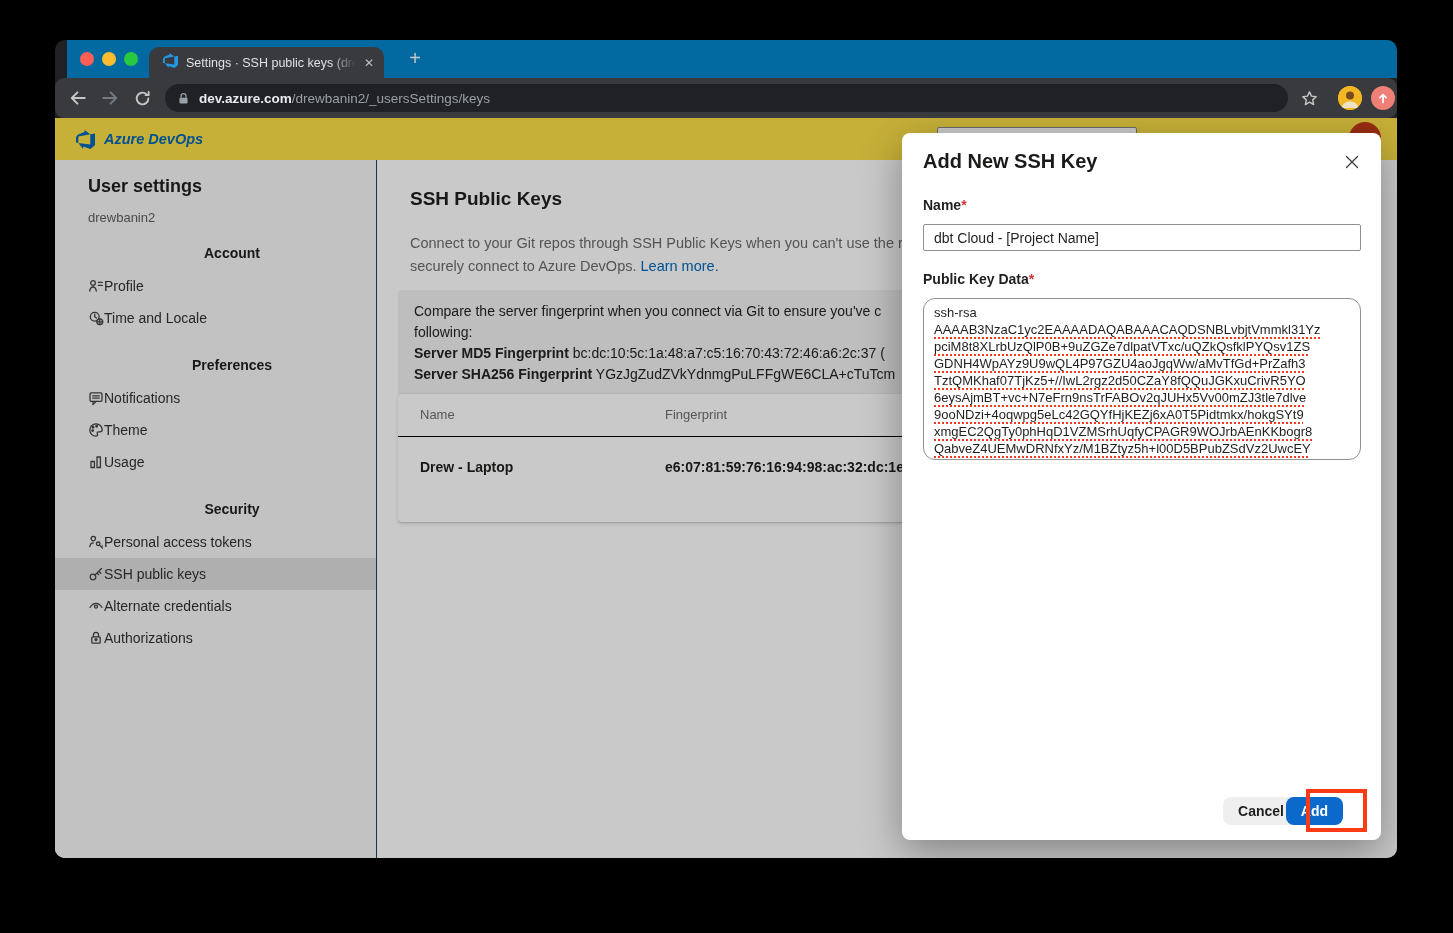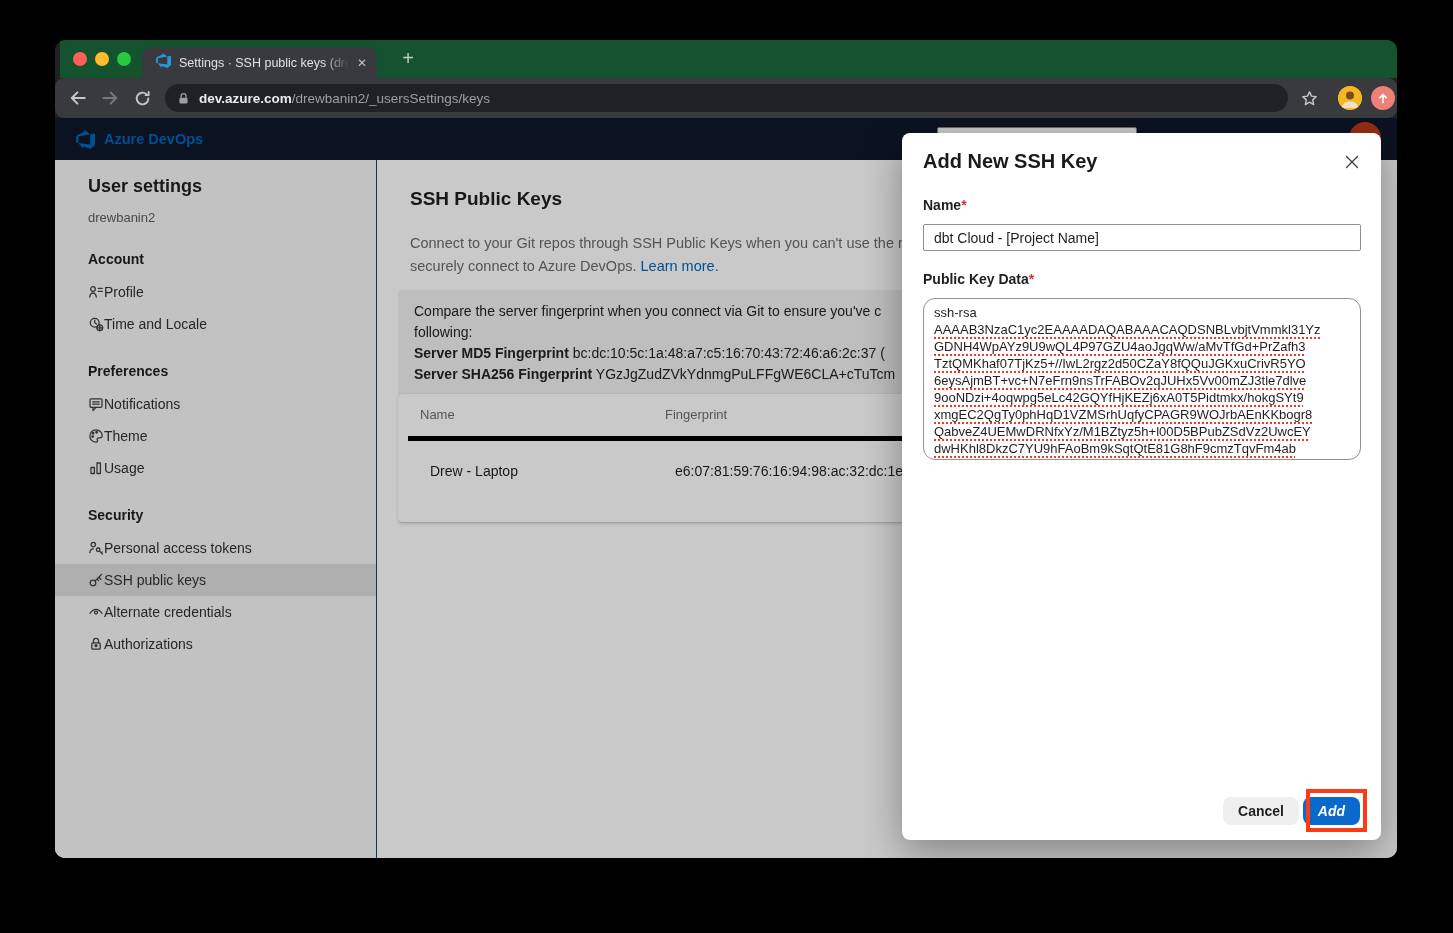--- a/index.html
+++ b/index.html
@@ -1,21 +1,21 @@
 <!DOCTYPE html>
 <html><head>
 <meta charset="utf-8">
 <style>
   * { margin:0; padding:0; box-sizing:border-box; }
   html,body { width:1453px; height:933px; background:#000; font-family:"Liberation Sans", sans-serif; overflow:hidden; }
 
   .window { position:absolute; left:55px; top:40px; width:1342px; height:818px; border-radius:10px; overflow:hidden; background:#202124; }
 
   
-  .tabstrip { position:absolute; left:5px; top:0; width:100%; height:38px; background:#14532d; }
+  .tabstrip { position:absolute; left:12px; top:0; width:100%; height:38px; background:#0369a1; }
   .dot { position:absolute; top:12px; width:14px; height:14px; border-radius:50%; }
   .dot.r { left:13px; background:#ff5f57; }
   .dot.y { left:35px; background:#febc2e; }
   .dot.g { left:57px; background:#28c840; }
   .tab { position:absolute; left:82px; top:7px; width:235px; height:31px; background:#383a3d; border-radius:10px 10px 0 0; display:flex; align-items:center; padding:0 10px 0 14px; gap:8px; }
   .tab-title { color:#dfe1e5; font-size:12.5px; white-space:nowrap; overflow:hidden; flex:1;
                -webkit-mask-image:linear-gradient(90deg,#000 85%,transparent); mask-image:linear-gradient(90deg,#000 85%,transparent); }
   .tab-close { color:#bdc1c6; font-size:12px; cursor:default; }
   .newtab { position:absolute; left:334px; top:5px; width:28px; height:28px; color:#c4c7c5; font-size:20px; text-align:center; line-height:27px; border-radius:50%; }
 
@@ -25,61 +25,61 @@
   .url { font-size:13.5px; white-space:nowrap; }
   .url .dom { color:#e8eaed; font-weight:bold; }
   .url .path { color:#9aa0a6; }
   .star { position:absolute; left:1242px; top:8px; }
   .chip { position:absolute; top:8px; width:24px; height:24px; border-radius:50%; overflow:hidden; }
   .chip.avatar { left:1283px; background:#f2b824; }
   .chip.update { left:1316px; background:#ee8077; display:flex; align-items:center; justify-content:center; }
 
   
   .page { position:absolute; left:0; top:78px; width:1342px; height:740px; background:#fff; overflow:hidden; }
-  .appheader { position:absolute; left:0; top:0; width:100%; height:42px; background:#0f172a; }
+  .appheader { position:absolute; left:0; top:0; width:100%; height:42px; background:#fde047;font-style:italic; }
   .brand { position:absolute; left:49px; top:13px; color:#0067b8; font-weight:bold; font-size:14.5px; }
   .brandlogo { position:absolute; left:21px; top:12px; }
   .hsearch { position:absolute; left:882px; top:9px; width:200px; height:27px; background:#fff; border:1px solid #8a8886; border-radius:2px; }
   .havatar { position:absolute; left:1294px; top:4px; width:32px; height:32px; border-radius:50%; background:#c03a17; }
 
   .sidebar { position:absolute; left:0; top:42px; width:322px; height:698px; background:#f6f6f6; border-right:1px solid #0c4a6e; }
   .sb-title { position:absolute; left:33px; top:16px; font-size:18px; font-weight:600; color:#201f1e; }
   .sb-sub { position:absolute; left:33px; top:50px; font-size:13px; color:#5f5e5c; }
-  .sb-sections { position:absolute; left:0; top:82px; width:100%; }
+  .sb-sections { position:absolute; left:0; top:76px; width:100%;text-align:center; }
   .side-label { margin-top:14px; padding:9px 0 9px 33px; font-size:14px; font-weight:700; color:#201f1e; }
   .side-item { height:32px; display:flex; align-items:center; padding-left:33px; font-size:14px; color:#323130; cursor:pointer; }
   .side-item.sel { background:#dfdfdf; }
   .side-item .ic { width:16px; height:16px; display:flex; }
 
   .content { position:absolute; left:322px; top:42px; width:1020px; height:698px; }
   .c-title { position:absolute; left:33px; top:28px; font-size:19px; font-weight:600; color:#201f1e; }
   .c-intro { position:absolute; left:33px; top:72px; font-size:14.5px; line-height:23px; color:#6b6b6b; white-space:nowrap; }
   .c-intro a { color:#0067b8; text-decoration:none; }
   .infobox { position:absolute; left:21px; top:130px; width:962px; background:#f1f1f1; border-radius:4px; padding:11px 16px; font-size:14px; line-height:21px; color:#252423; white-space:nowrap; overflow:hidden; }
   .tablecard { position:absolute; left:21px; top:234px; width:962px; height:128px; background:#fff; border-radius:4px; box-shadow:0 1.6px 3.6px rgba(0,0,0,.13), 0 0.3px 0.9px rgba(0,0,0,.1); }
   .th { position:absolute; top:0; height:42px; line-height:42px; font-size:13px; color:#6e6d6b; }
-  .tr { position:absolute; top:42px; left:10px; width:100%; height:64px; border-top:5px solid #000000; }
+  .tr { position:absolute; top:42px; left:0; width:100%; height:64px; border-top:1px solid #000000;font-weight:bold; }
   .td { position:absolute; top:22px; font-size:14px; color:#201f1e; white-space:nowrap; }
   .col1 { left:22px; } .col2 { left:267px; }
 
   .overlay { position:absolute; left:0; top:0; width:100%; height:100%; background:rgba(0,0,0,0.21); z-index:5; }
 
   
   .modal { position:absolute; left:847px; top:15px; width:479px; height:707px; background:#fff; border-radius:8px; box-shadow:0 12px 40px rgba(0,0,0,.35); z-index:10; }
   .m-title { position:absolute; left:21px; top:17px; font-size:20px; font-weight:700; color:#1b1a19; }
   .m-close { position:absolute; right:18px; top:18px; width:22px; height:22px; display:flex; align-items:center; justify-content:center; cursor:pointer; }
   .m-label { position:absolute; left:21px; font-size:14px; font-weight:700; color:#201f1e; }
   .req { color:#d13438; }
   .m-input { position:absolute; left:21px; top:91px; width:438px; height:27px; border:1px solid #8f8f8f; border-radius:2px; font-size:14px; padding-left:10px; font-family:"Liberation Sans", sans-serif; color:#201f1e; }
   .keybox { position:absolute; left:21px; top:165px; width:438px; height:162px; border:1px solid #919191; border-radius:12px; padding:5px 10px; overflow:hidden; }
   .kline { font-size:13px; line-height:17px; color:#201f1e; white-space:pre; }
   .kline .u { text-decoration:underline dotted #f1391f 2px; text-underline-offset:3px; }
   .m-btn { position:absolute; top:664px; height:28px; font-size:14px; font-weight:bold; border:none; border-radius:8px; padding:0 15px; cursor:pointer; font-family:"Liberation Sans", sans-serif; }
   .m-cancel { right:82px; background:#efefef; color:#201f1e; }
-  .m-add { right:21px; background:#0b69cb; color:#fff;font-style:italic; }
+  .m-add { right:38px; background:#0b69cb; color:#fff; }
   .annot { position:absolute; left:404px; top:656px; width:61px; height:43px; border:4px solid #fb3b16; z-index:12; pointer-events:none; }
 </style>
 </head>
 <body>
 
 <div class="window">
 
   <div class="tabstrip">
     <div class="dot r"></div>
     <div class="dot y"></div>
@@ -284,20 +284,21 @@
         <svg width="16" height="16" viewBox="0 0 16 16" stroke="#3b3a39" stroke-width="1.3" stroke-linecap="round">
             <path d="M2.5 2.5l11 11M13.5 2.5l-11 11"></path>
           </svg>
       </span>
       <div class="m-label" style="top:64px"><span>Name</span><span class="req">*</span></div>
       <input class="m-input" type="text" value="dbt Cloud - [Project Name]" style="">
       <div class="m-label" style="top:138px"><span>Public Key Data</span><span class="req">*</span></div>
       <div class="keybox" id="keybox">
           <div class="kline"><span>ssh-rsa</span></div>
           <div class="kline"><span class="u">AAAAB3NzaC1yc2EAAAADAQABAAACAQDSNBLvbjtVmmkl31Yz</span></div>
+          <div class="kline"><span class="u">pciM8t8XLrbUzQlP0B+9uZGZe7dlpatVTxc/uQZkQsfklPYQsv1ZS</span></div>
           <div class="kline"><span class="u">GDNH4WpAYz9U9wQL4P97GZU4aoJgqWw/aMvTfGd+PrZafh3</span></div>
           <div class="kline"><span class="u">TztQMKhaf07TjKz5+//IwL2rgz2d50CZaY8fQQuJGKxuCrivR5YO</span></div>
           <div class="kline"><span class="u">6eysAjmBT+vc+N7eFrn9nsTrFABOv2qJUHx5Vv00mZJ3tle7dlve</span></div>
           <div class="kline"><span class="u">9ooNDzi+4oqwpg5eLc42GQYfHjKEZj6xA0T5Pidtmkx/hokgSYt9</span></div>
           <div class="kline"><span class="u">xmgEC2QgTy0phHqD1VZMSrhUqfyCPAGR9WOJrbAEnKKbogr8</span></div>
           <div class="kline"><span class="u">QabveZ4UEMwDRNfxYz/M1BZtyz5h+l00D5BPubZSdVz2UwcEY</span></div>
           <div class="kline"><span class="u">dwHKhl8DkzC7YU9hFAoBm9kSqtQtE81G8hF9cmzTqvFm4ab</span></div>
         </div>
       <button class="m-btn m-cancel">Cancel</button>
       <button class="m-btn m-add">Add</button>

